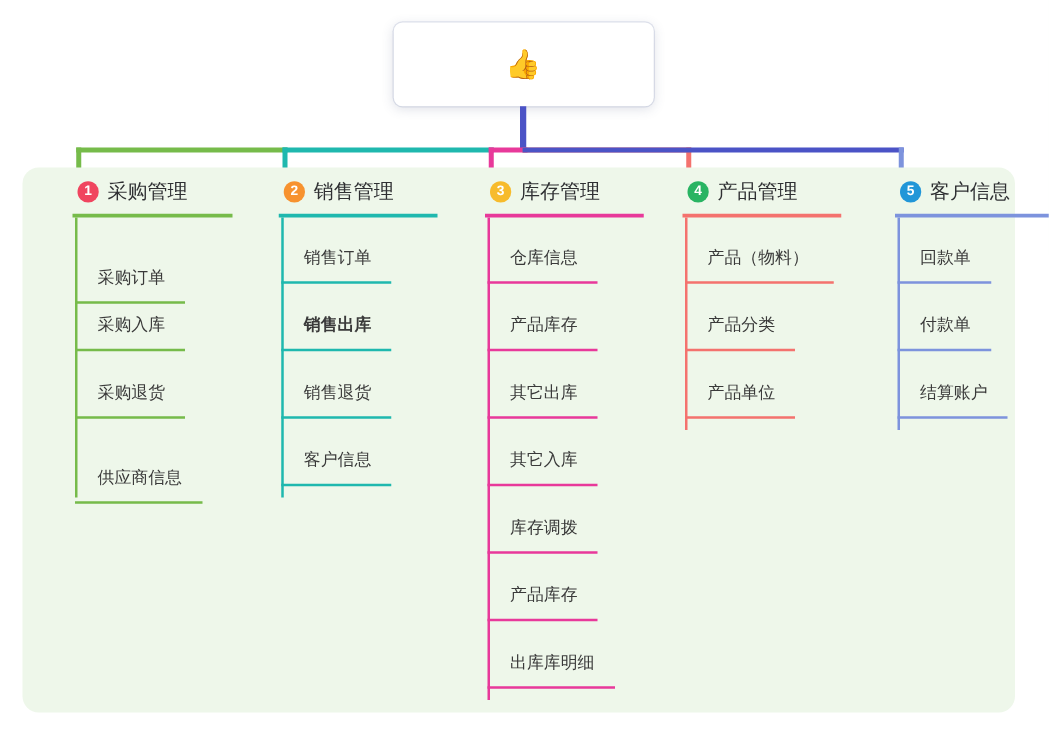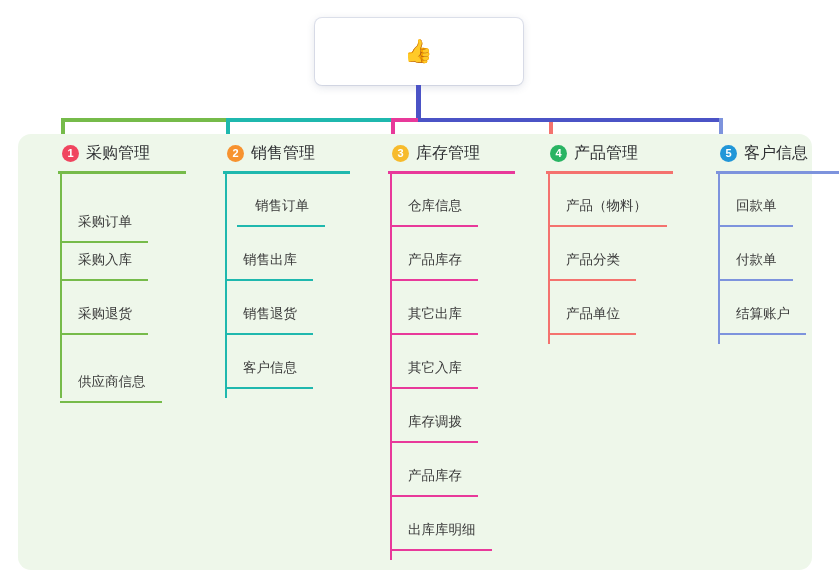--- a/index.html
+++ b/index.html
@@ -189,25 +189,25 @@
           <div class="leaf-rule" style="width: 102px; background: rgb(118, 187, 74);"></div>
         </div>
       </div>
       <div class="column" style="left: 187px;">
         <div class="col-head">
           <span class="badge" style="background: rgb(247, 146, 47);">2</span>
           <span class="col-head-label">销售管理</span>
         </div>
         <div class="head-rule" style="width: 127px; background: rgb(31, 184, 174);"></div>
         <div class="spine" style="background: rgb(31, 184, 174); height: 224px;"></div>
-        <div class="leaf" style="top: 44px; width: 92px; margin-left: 12px;">
+        <div class="leaf" style="top: 44px; width: 92px;">
           <div class="leaf-label">销售订单</div>
           <div class="leaf-rule" style="width: 88px; background: rgb(31, 184, 174);"></div>
         </div>
-        <div class="leaf" style="top: 98px; width: 92px;">
+        <div class="leaf" style="top: 98px; width: 92px; font-weight: bold;">
           <div class="leaf-label">销售出库</div>
           <div class="leaf-rule" style="width: 88px; background: rgb(31, 184, 174);"></div>
         </div>
         <div class="leaf" style="top: 152px; width: 92px;">
           <div class="leaf-label">销售退货</div>
           <div class="leaf-rule" style="width: 88px; background: rgb(31, 184, 174);"></div>
         </div>
         <div class="leaf" style="top: 206px; width: 92px;">
           <div class="leaf-label">客户信息</div>
           <div class="leaf-rule" style="width: 88px; background: rgb(31, 184, 174);"></div>

